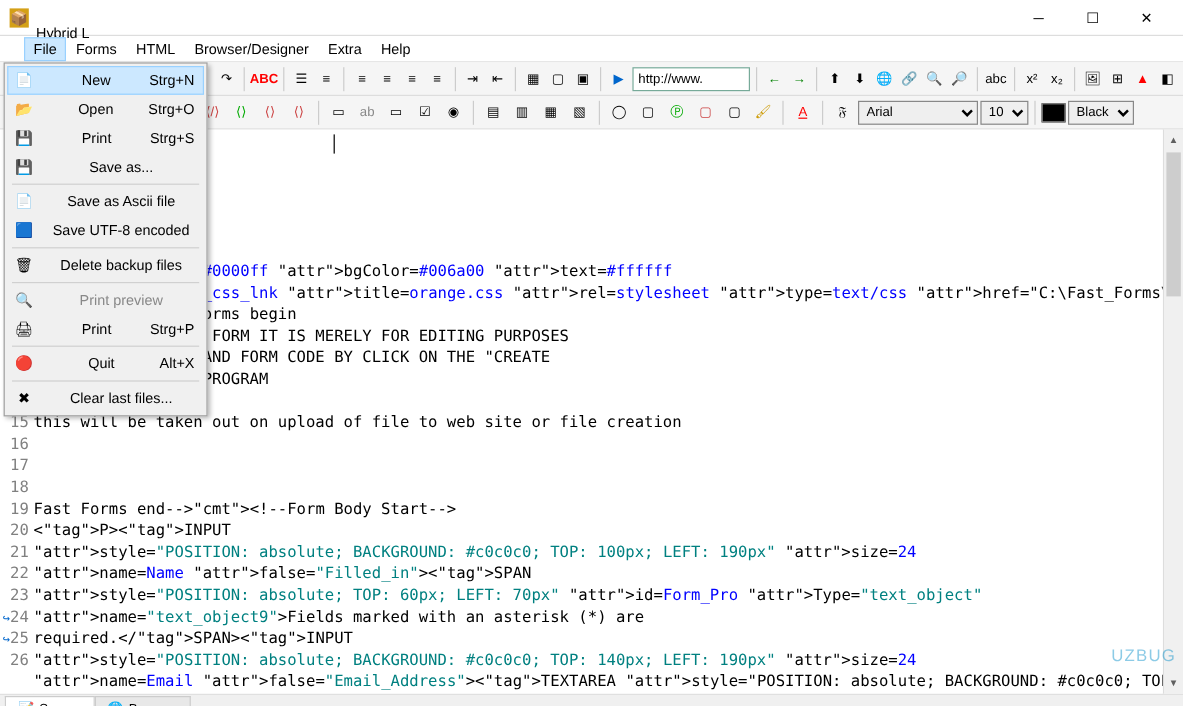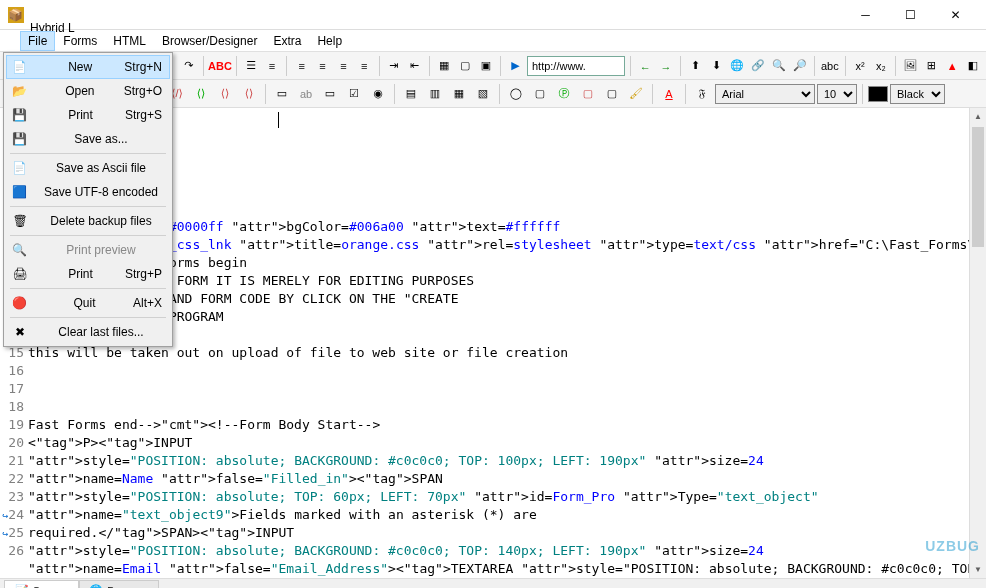--- a/index.html
+++ b/index.html
@@ -34,21 +34,21 @@
 .dd-label { flex: 1; padding-left: 6px; font-size: 12px; text-align: center; }
 .dd-short { font-size: 12px; padding-right: 4px; }
 .dd-sep { height: 1px; background: #d0d0d0; margin: 2px 4px; }
 .tabbar { height: 22px; background: #f0f0f0; display: flex; align-items: flex-end; border-top: 1px solid #ddd; padding-left: 4px; gap: 0; }
 .tab { padding: 3px 10px; background: #e8e8e8; border: 1px solid #ccc; border-bottom: none; font-size: 11px; display: flex; align-items: center; gap: 4px; }
 .tab.active { background: #fff; }
 .caret { position:absolute; width:1px; height:16px; background:#000; }
 .scrollbar-v { width:17px; background:#f0f0f0; border-left:1px solid #ddd; display:flex; flex-direction:column; }
 .scroll-btn { height:17px; background:#f0f0f0; display:flex;align-items:center;justify-content:center;font-size:8px;color:#606060;}
 .scroll-thumb { background:#cdcdcd; margin:0 2px; }
-.watermark { position:absolute; right:6px; bottom:34px; font-size:14px; color:rgba(0,140,200,0.45); font-weight:bold; letter-spacing:1px;}
+.watermark { position:absolute; right:6px; bottom:34px; font-size:14px; color:rgba(0,140,200,0.45); font-weight:normal; letter-spacing:1px;}
 </style>
 </head>
 <body>
 
 <div class="titlebar">
   <div class="icon">📦</div>
   <div class="title">Hybrid L</div>
   <div class="winbtn">─</div>
   <div class="winbtn">☐</div>
   <div class="winbtn">✕</div>

